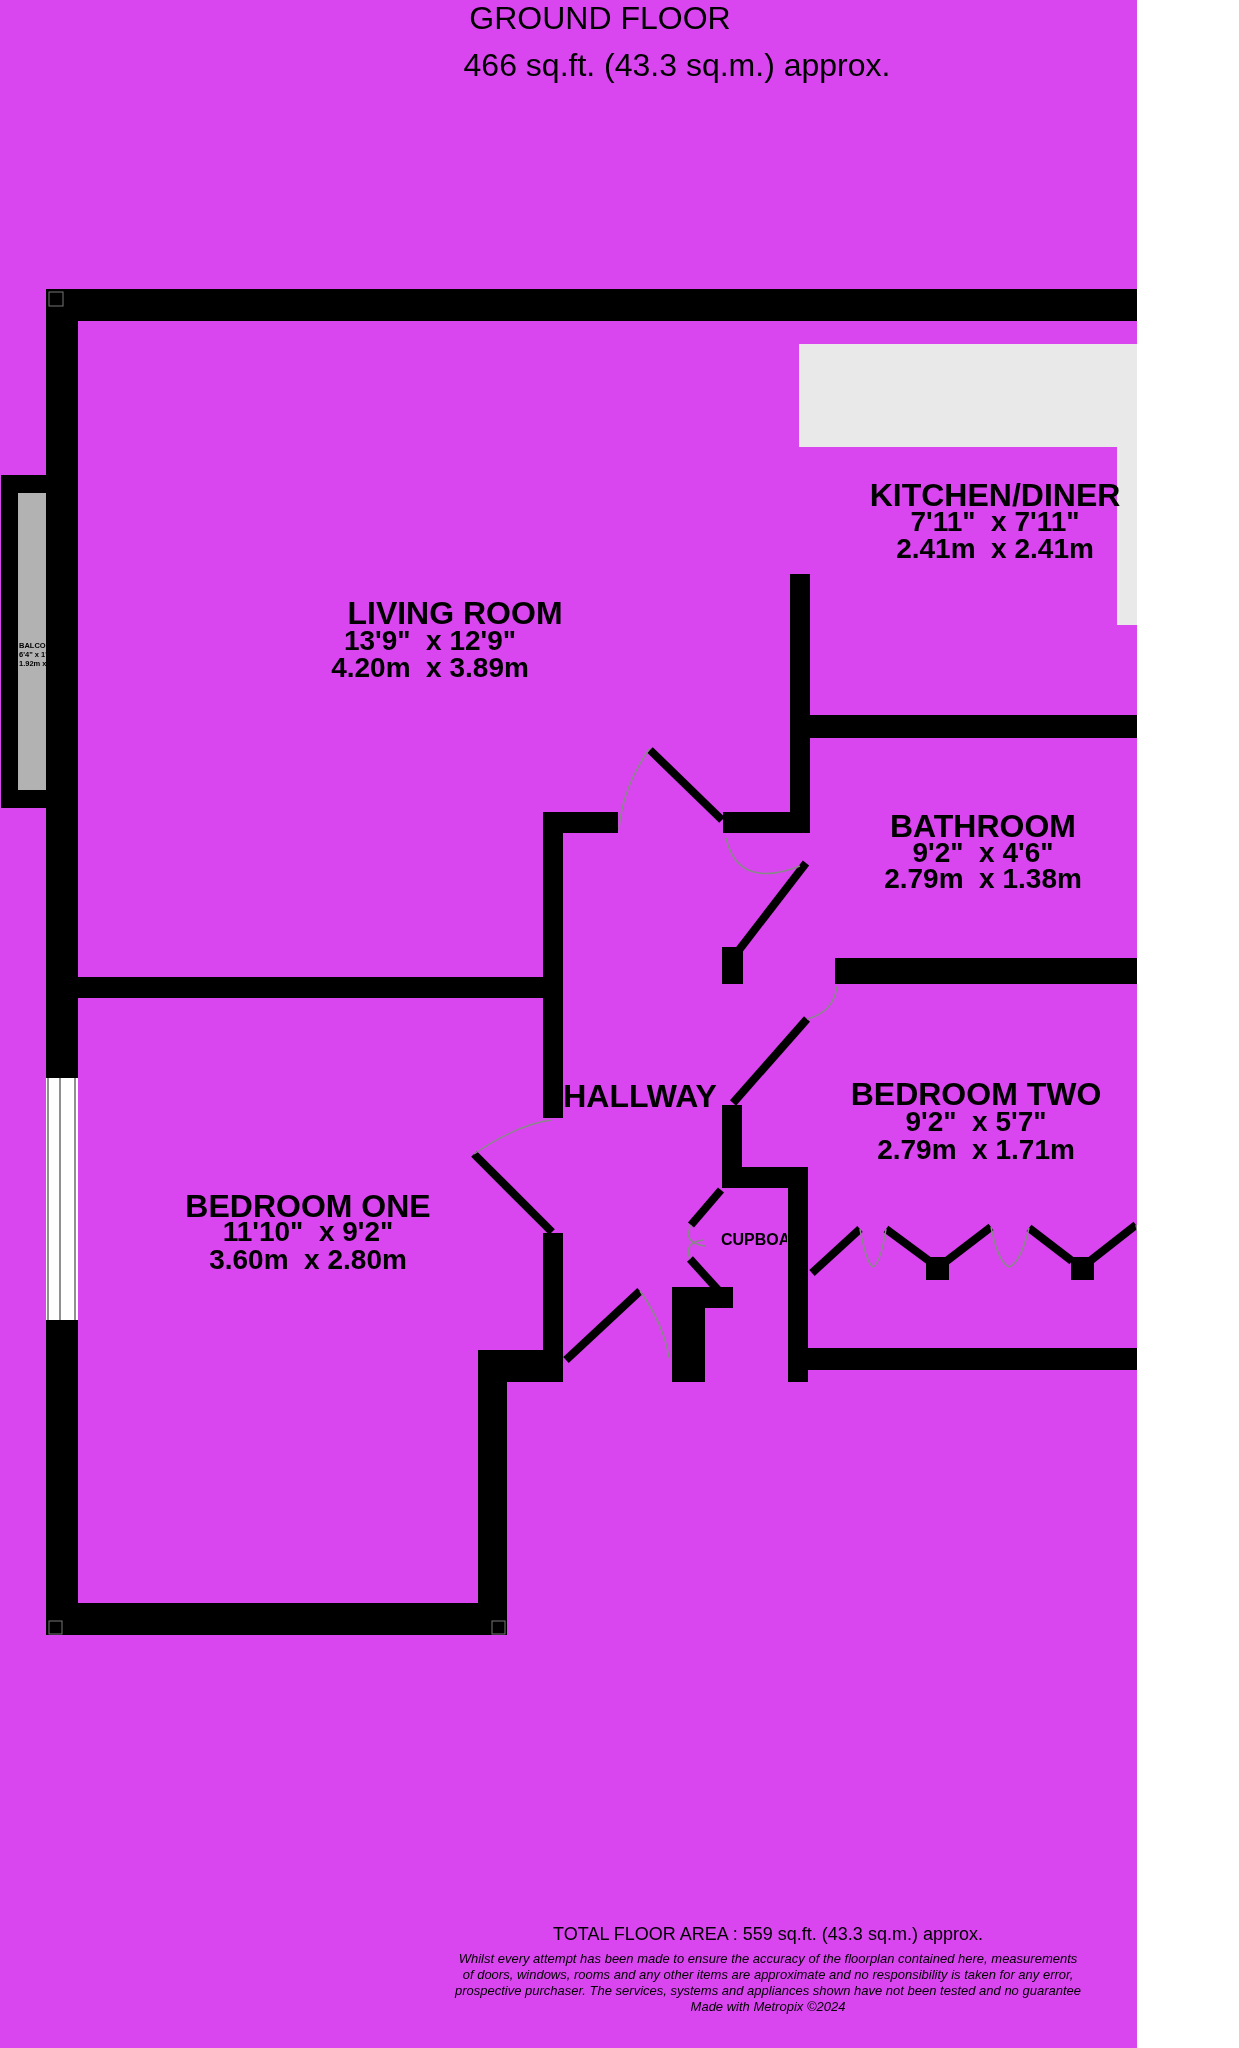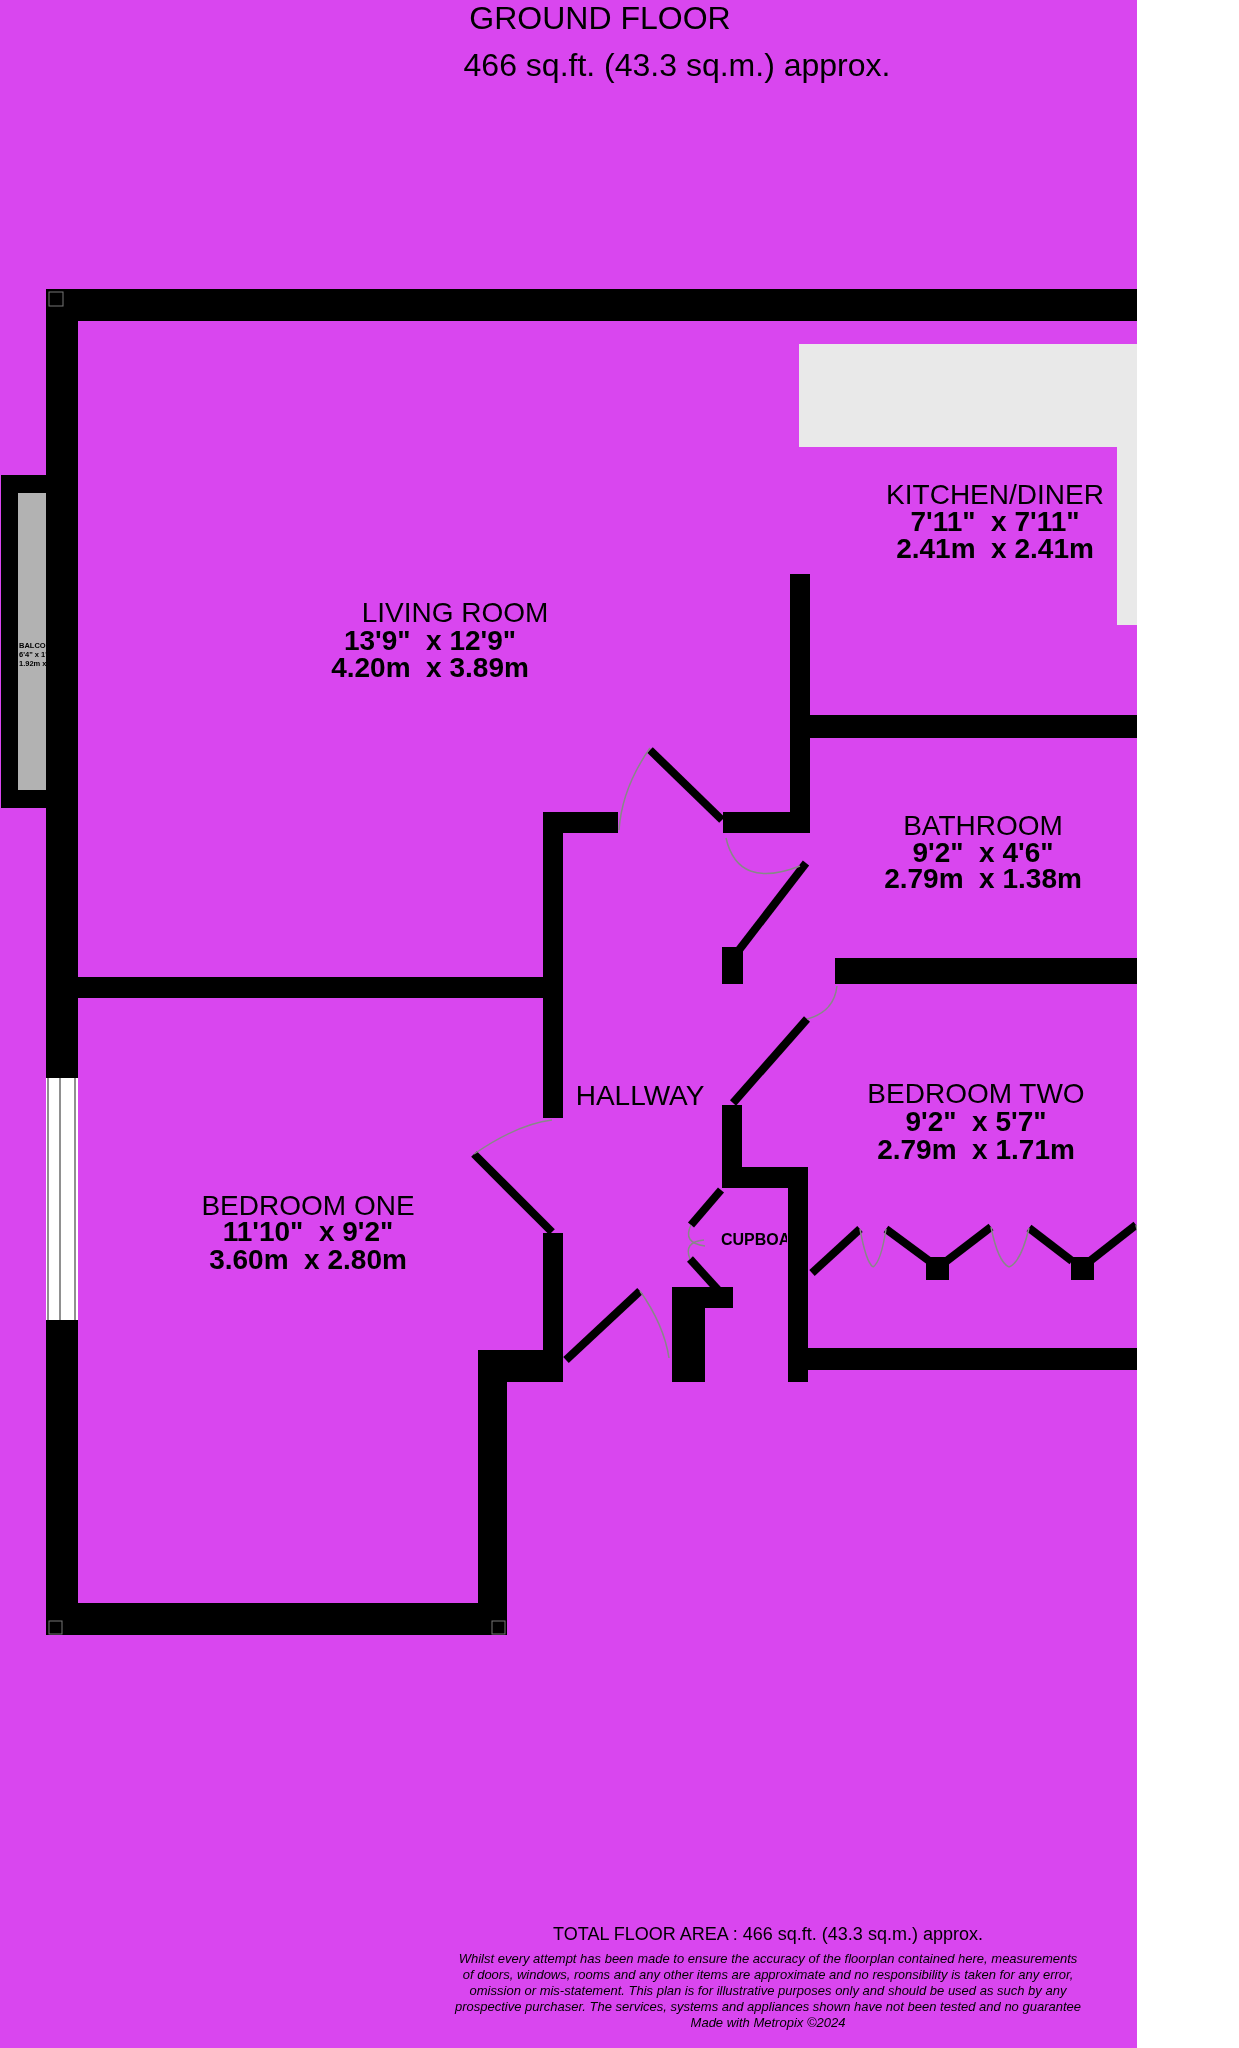--- a/index.html
+++ b/index.html
@@ -2,21 +2,21 @@
 <html><head>
 <meta charset="utf-8">
 <style>
   html,body{margin:0;padding:0;background:#fff;}
   #page{position:relative;width:1137px;height:2048px;background:#d946ef;overflow:hidden;
         font-family:"Liberation Sans",sans-serif;color:#000;}
   #plan-svg{position:absolute;left:0;top:0;width:1239px;height:2048px;}
   .txt{position:absolute;transform:translate(-50%,-50%);white-space:pre;text-align:center;}
   .title1{font-size:32px;font-weight:400;letter-spacing:0px;}
   .title2{font-size:32px;font-weight:400;margin-left:44px;}
-  .rl{font-size:28px;font-weight:400;}
+  .rl{font-size:32px;font-weight:700;}
   .rd{font-size:28px;font-weight:700;}
   .cupboard-box{position:absolute;left:721px;top:1231px;width:66px;height:20px;overflow:hidden;
        font-size:16px;font-weight:700;white-space:nowrap;}
   .balcony-box{position:absolute;left:19px;top:641px;width:28px;height:30px;overflow:hidden;
        font-size:7.5px;font-weight:700;line-height:9px;white-space:nowrap;}
   .footer-total{font-size:18px;font-weight:400;}
   .footer-block{position:absolute;left:378px;top:1951px;width:780px;text-align:center;
        font-size:13px;line-height:16px;font-weight:400;font-style:italic;}
   .footer-block div{white-space:nowrap;}
 </style>
@@ -178,23 +178,22 @@
   <div class="txt rl" style="left:640px;top:1096px">HALLWAY</div>
 
   <div class="cupboard-box">CUPBOARD</div>
 
   <div class="balcony-box">
     <div>BALCONY</div>
     <div>6'4" x 1'0"</div>
     <div>1.92m x 0.30m</div>
   </div>
 
-  <div class="txt footer-total" style="left:768px;top:1934px">TOTAL FLOOR AREA : 466 sq.ft. (43.3 sq.m.) approx.</div>
+  <div class="txt footer-total" style="left:768px;top:1934px">TOTAL FLOOR AREA : 559 sq.ft. (43.3 sq.m.) approx.</div>
 
   <div class="footer-block">
     <div>Whilst every attempt has been made to ensure the accuracy of the floorplan contained here, measurements</div>
     <div>of doors, windows, rooms and any other items are approximate and no responsibility is taken for any error,</div>
-    <div>omission or mis-statement. This plan is for illustrative purposes only and should be used as such by any</div>
     <div>prospective purchaser. The services, systems and appliances shown have not been tested and no guarantee</div>
     <div>Made with Metropix ©2024</div>
   </div>
 
 </div>
 
 </body></html>

